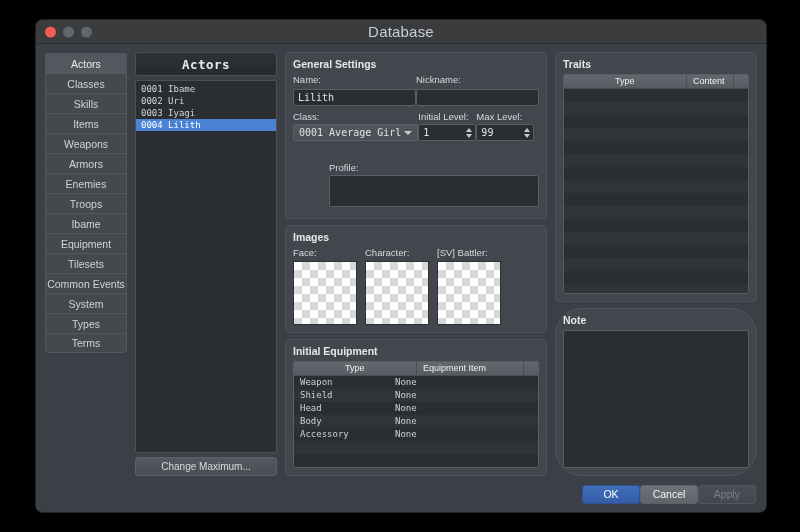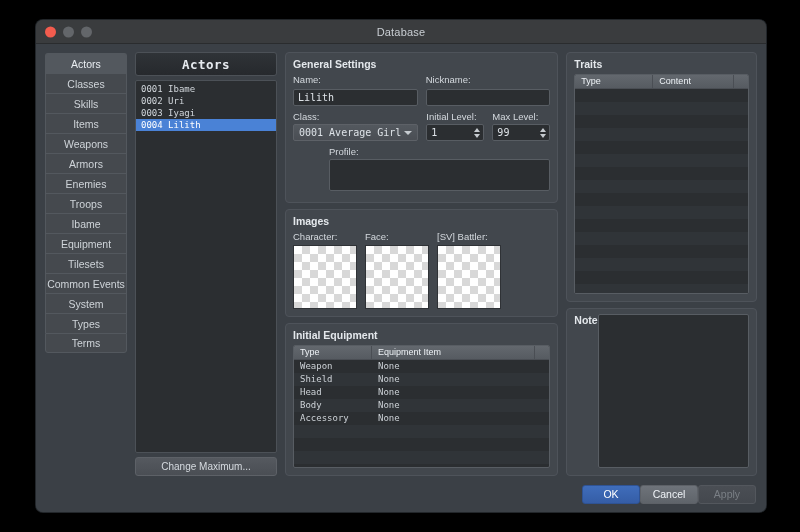--- a/index.html
+++ b/index.html
@@ -43,21 +43,21 @@
     display: flex;
     gap: 7px;
   }
   .tl-dot { width: 11px; height: 11px; border-radius: 50%; }
   .tl-close { background: #f35c4e; }
   .tl-min   { background: #63666a; }
   .tl-max   { background: #63666a; }
   #title-text {
     width: 100%;
     text-align: center;
-    font-size: 11px;
+    font-size: 15px;
     color: #c9ced3;
     letter-spacing: .2px;
     pointer-events: none;
   }
 
   
   #win-body {
     flex: 1 1 auto;
     background: #3b4046;
     padding: 8px 9px 0 9px;
@@ -195,21 +195,21 @@
     border-radius: 2px;
     height: 17px;
     color: #dfe4e9;
     font-family: "DejaVu Sans Mono", monospace;
     font-size: 10px;
     padding: 0 4px;
     line-height: 15px;
     width: 100%;
     outline: none;
   }
-  .row2 { display: flex; gap: 8px; }
+  .row2 { display: flex; gap: 0; }
   .col-half { flex: 1 1 0; min-width: 0; }
 
   .combo {
     position: relative;
     height: 17px;
     background: linear-gradient(#53585e, #4a4e54);
     border: 1px solid #5d6167;
     border-radius: 2px;
     color: #dde2e7;
     font-family: "DejaVu Sans Mono", monospace;
@@ -306,38 +306,40 @@
     overflow: hidden;
     display: flex;
     flex-direction: column;
   }
   .tbl-head {
     display: flex;
     height: 14px;
     background: linear-gradient(#63686e, #565b61);
     border-bottom: 1px solid #4a4e54;
     flex: 0 0 auto;
+    padding-left: 45px;
   }
   .th {
     font-size: 9px;
     color: #eef2f6;
     line-height: 13px;
     padding-left: 6px;
     border-right: 1px solid #4a4e54;
     overflow: hidden;
     white-space: nowrap;
   }
   .th.c1 { flex: 0 0 78px; }
   .th.c2 { flex: 1 1 auto; }
   .th.c3 { flex: 0 0 14px; padding-left: 0; border-right: none; }
   .tbl-body { flex: 1 1 auto; overflow: hidden; }
   .tr {
     display: flex;
     height: 13px;
     background: #2b2e31;
+    gap: 17px;
   }
   .tr:nth-child(even) { background: #303438; }
   .td {
     font-size: 9px;
     color: #cdd2d7;
     line-height: 13px;
     padding-left: 6px;
     white-space: nowrap;
     overflow: hidden;
     font-family: "DejaVu Sans Mono", monospace;
@@ -360,22 +362,23 @@
     flex: 0 0 250px;
     display: flex;
     flex-direction: column;
     min-height: 0;
   }
   #traits-table { flex: 1 1 auto; min-height: 0; }
   .tr.blank { }
   #note-group {
     flex: 1 1 auto;
     display: flex;
-    flex-direction: row;
-    min-height: 0;
+    flex-direction: column;
+    min-height: 0;
+    border-radius: 27px;
   }
   #note-area {
     flex: 1 1 auto;
     background: #2b2e31;
     border: 1px solid #585d63;
     border-radius: 2px;
     color: #dfe4e9;
     font-family: "DejaVu Sans Mono", monospace;
     font-size: 10px;
     padding: 4px;
@@ -528,35 +531,35 @@
               <div class="spin">
                 <span>99</span>
                 <span class="spin-btns">
                   <span class="up"></span>
                   <span class="dn"></span>
                 </span>
               </div>
             </div>
           </div>
 
-          <div style="margin-top:5px;padding-left:36px;">
+          <div style="margin-top:21px;padding-left:36px;">
             <span class="fld-label">Profile:</span>
             <textarea class="textarea" style=""></textarea>
           </div>
         </div>
 
         <div class="group">
           <div class="group-title">Images</div>
           <div id="img-slots">
               <div class="img-slot">
+                <div class="img-cap">Face:</div>
+                <div class="checker"></div>
+              </div>
+              <div class="img-slot">
                 <div class="img-cap">Character:</div>
-                <div class="checker"></div>
-              </div>
-              <div class="img-slot">
-                <div class="img-cap">Face:</div>
                 <div class="checker"></div>
               </div>
               <div class="img-slot">
                 <div class="img-cap">[SV] Battler:</div>
                 <div class="checker"></div>
               </div>
             </div>
         </div>
 
         <div class="group" id="equip-group">

